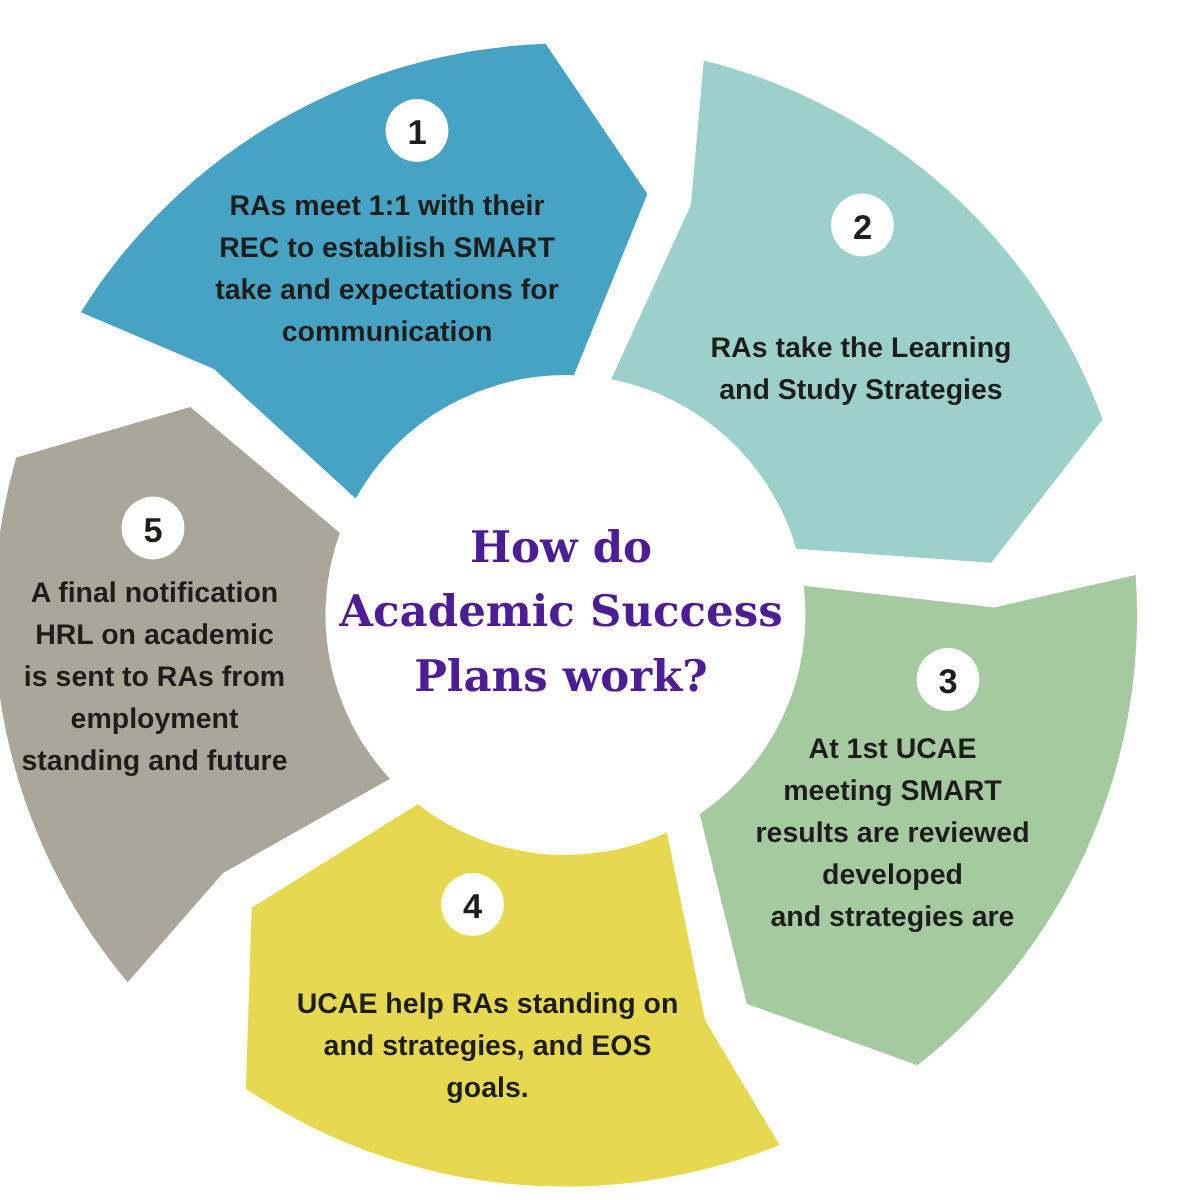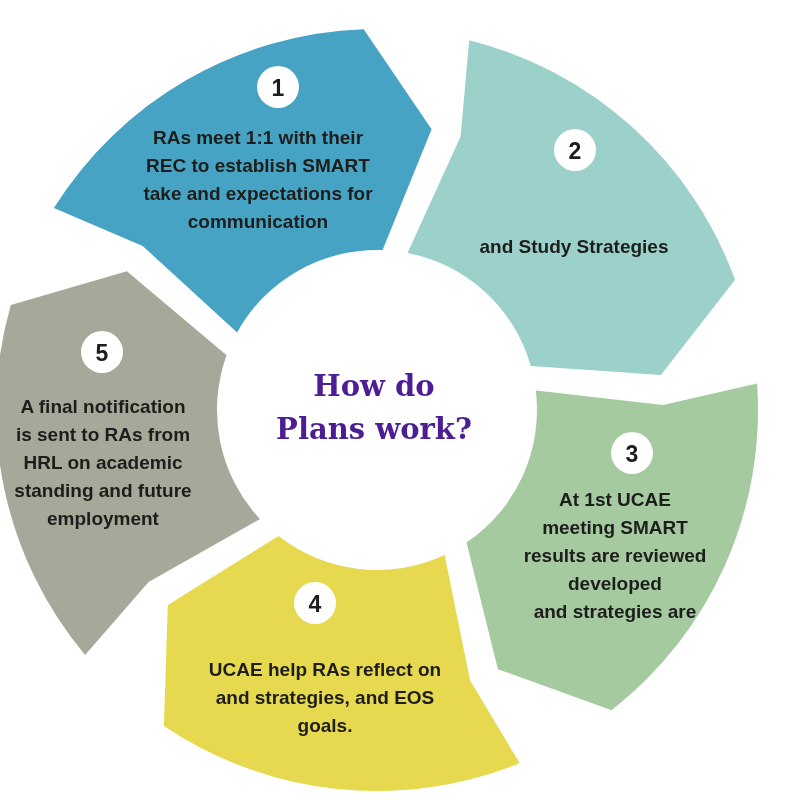--- a/index.html
+++ b/index.html
@@ -48,39 +48,41 @@
   </svg>
 
 <div id="labels">
     <div class="seg-text" style="left: 258px; top: 180px;">
       <div>RAs meet 1:1 with their</div>
       <div>REC to establish SMART</div>
       <div>take and expectations for</div>
       <div>communication</div>
     </div>
     <div class="seg-text" style="left: 574px; top: 247px;">
+      <div>RAs take the Learning</div>
       <div>and Study Strategies</div>
     </div>
-    <div class="seg-text" style="left: 615px; top: 556px;">
+    <div class="seg-text" style="left: 595px; top: 556px;">
       <div>At 1st UCAE</div>
       <div>meeting SMART</div>
       <div>results are reviewed</div>
       <div>developed</div>
       <div>and strategies are</div>
     </div>
     <div class="seg-text" style="left: 325px; top: 698px;">
-      <div>UCAE help RAs reflect on</div>
+      <div>UCAE help RAs standing on</div>
       <div>and strategies, and EOS</div>
       <div>goals.</div>
     </div>
-    <div class="seg-text" style="left: 103px; top: 463px;">
+    <div class="seg-text" style="left: 103px; top: 452px;">
       <div>A final notification</div>
+      <div>HRL on academic</div>
       <div>is sent to RAs from</div>
-      <div>HRL on academic</div>
+      <div>employment</div>
       <div>standing and future</div>
-      <div>employment</div>
     </div>
   </div>
 
 <div id="title">
     <div>How do</div>
+    <div>Academic Success</div>
     <div>Plans work?</div>
   </div>
 
 </body></html>

